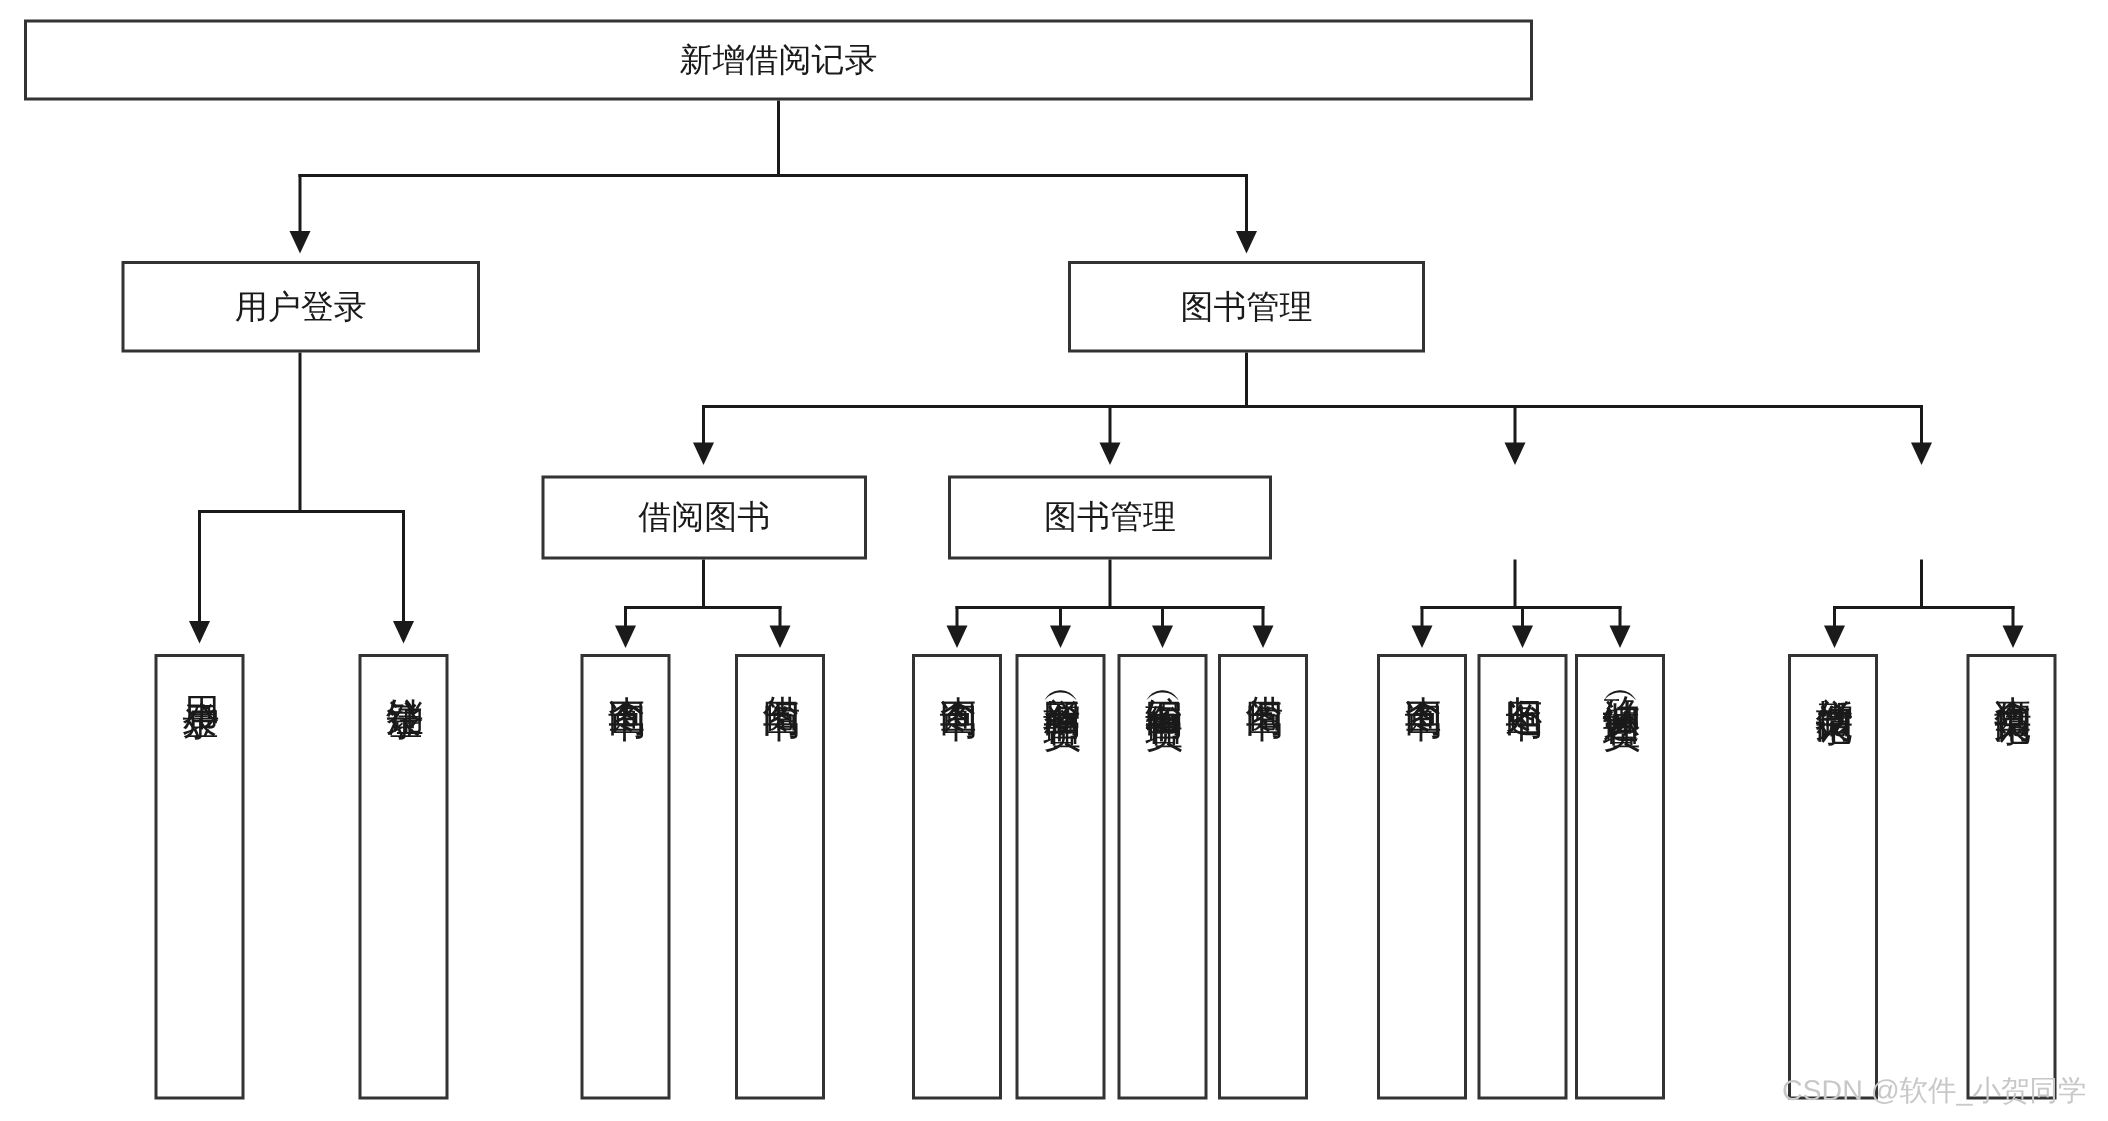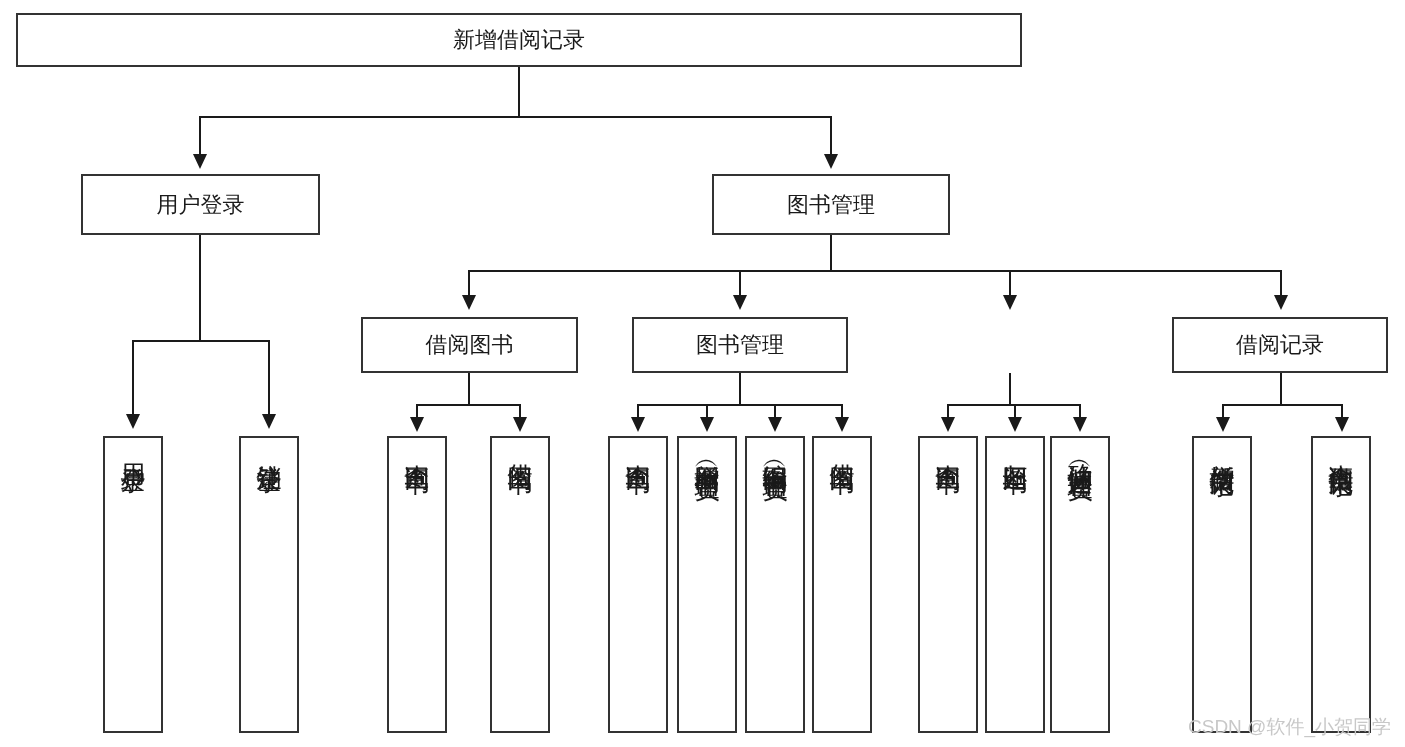--- a/index.html
+++ b/index.html
@@ -107,23 +107,20 @@
   <div class="arrow" style="left:1003px;top:295px;"></div>
   <div class="vline" style="left:1280px;top:270px;height:27px;"></div>
   <div class="arrow" style="left:1274px;top:295px;"></div>
 
   <div class="node horiz" style="left:361px;top:317px;width:217px;height:56px;">
     <span class="label">借阅图书</span>
   </div>
   <div class="node horiz" style="left:632px;top:317px;width:216px;height:56px;">
     <span class="label">图书管理</span>
   </div>
-  <div class="node horiz" style="left:1172px;top:317px;width:216px;height:56px;">
-    <span class="label">借阅记录</span>
-  </div>
 
   <div class="vline" style="left:468px;top:373px;height:33px;"></div>
   <div class="hline" style="left:416px;top:404px;width:105px;"></div>
   <div class="vline" style="left:416px;top:404px;height:14px;"></div>
   <div class="arrow" style="left:410px;top:417px;"></div>
   <div class="vline" style="left:519px;top:404px;height:14px;"></div>
   <div class="arrow" style="left:513px;top:417px;"></div>
 
   <div class="vline" style="left:739px;top:373px;height:33px;"></div>
   <div class="hline" style="left:637px;top:404px;width:206px;"></div>

